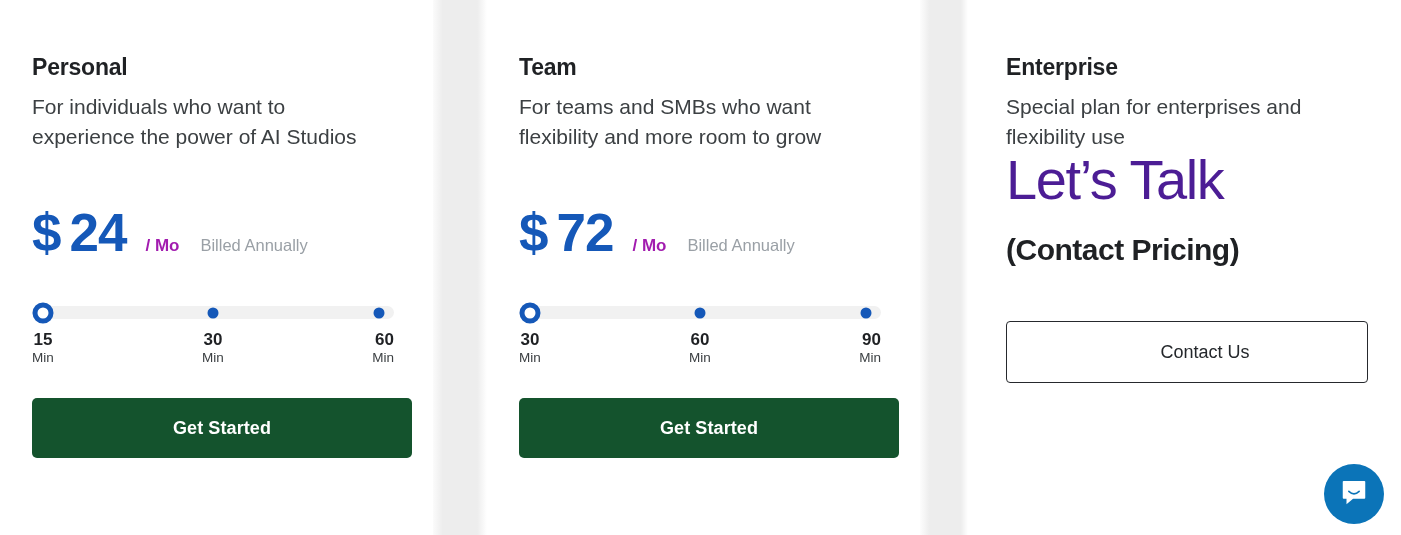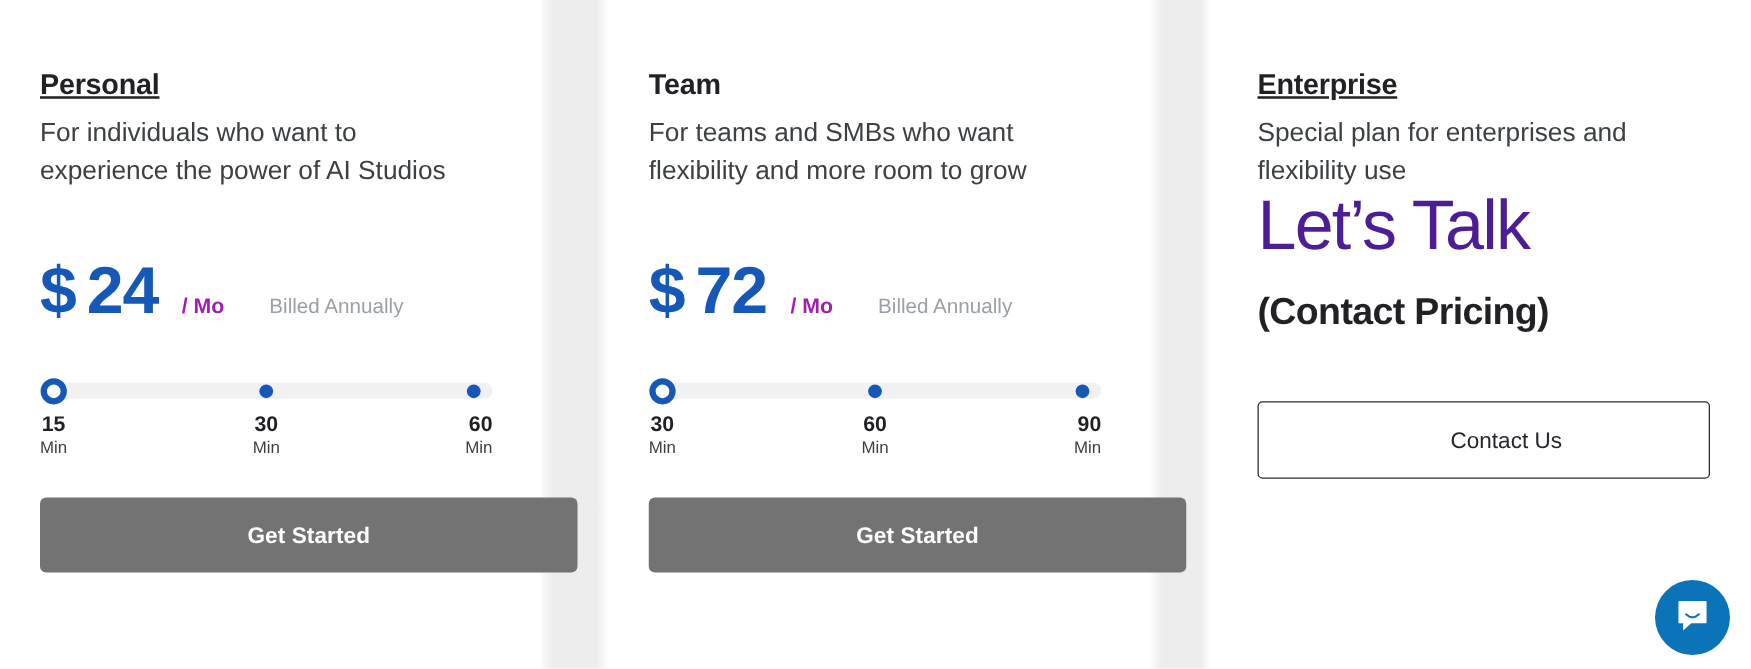--- a/index.html
+++ b/index.html
@@ -26,38 +26,38 @@
 
   .inner { position:absolute; }
   #col-personal   .inner { left:32px; top:0; width:362px; }
   #col-team       .inner { left:32px; top:0; width:362px; }
   #col-enterprise .inner { left:38px; top:0; width:362px; }
 
   .plan-name {
     font-size:23px; font-weight:bold; color:#1f2124;
     letter-spacing:-0.2px;
   }
-  #col-personal .plan-name, #col-enterprise .plan-name { margin-top:54px;text-decoration:underline; }
+  #col-personal .plan-name, #col-enterprise .plan-name { margin-top:54px; }
   #col-team     .plan-name { margin-top:54px; }
 
   .plan-desc {
     font-size:21px; color:#3c4043; line-height:30px;
     margin-top:11px; max-width:345px;
   }
 
   
   .price-row { display:flex; align-items:baseline; margin-top:41px; }
   .price-amount {
     color:#1558b8; font-weight:bold; font-size:53px;
     letter-spacing:-1px; line-height:1;margin-top:13px;
   }
   .price-amount .cur { margin-right:9px; }
   .price-per { font-size:17px; color:#a21caf; margin-left:19px; font-weight:700; }
   .price-billing {
-    font-size:16.5px; color:#9aa0a6; margin-left:36px; font-weight:400;
+    font-size:16.5px; color:#9aa0a6; margin-left:21px; font-weight:400;
   }
 
   
   .slider-wrap { margin-top:47px; position:relative; width:362px; }
   .slider-track {
     position:relative; height:13px; width:362px;
     background:#f1f1f1; border-radius:7px;
   }
   .tick-dot {
     position:absolute; top:50%; transform:translate(-50%,-50%);
@@ -76,21 +76,21 @@
   .tick-label .unit {
     font-size:13.5px; color:#3c4043; line-height:18px; display:block;
   }
   .tick-label.a-start { left:0; text-align:center; }
   .tick-label.a-mid   { left:50%; transform:translateX(-50%); text-align:center; }
   .tick-label.a-end   { right:0; text-align:right; }
 
   
   .btn-primary {
     display:flex; align-items:center; justify-content:center;
-    width:430px; height:60px; background:#737373; color:#ffffff;
+    width:380px; height:60px; background:#14532d; color:#ffffff;
     font-size:18px; font-weight:bold; border:none; border-radius:5px;
     cursor:pointer; letter-spacing:0.1px;
   }
   #col-personal .btn-primary { margin-top:24px; }
   #col-team     .btn-primary { margin-top:24px; }
 
   .btn-outline {
     display:flex; align-items:center; justify-content:center;
     width:362px; height:62px; background:#ffffff; color:#24272b;
     font-size:18px; font-weight:400; border:1.6px solid #26292d;

